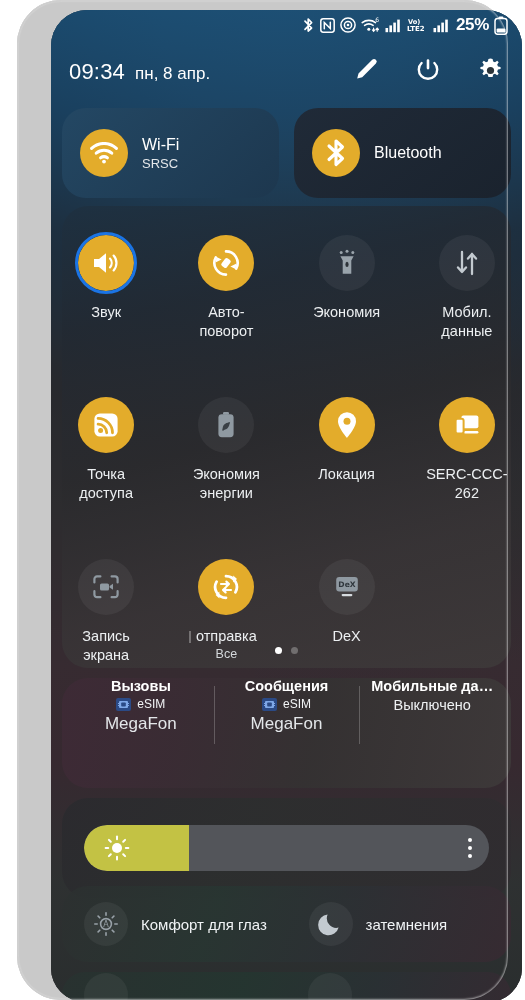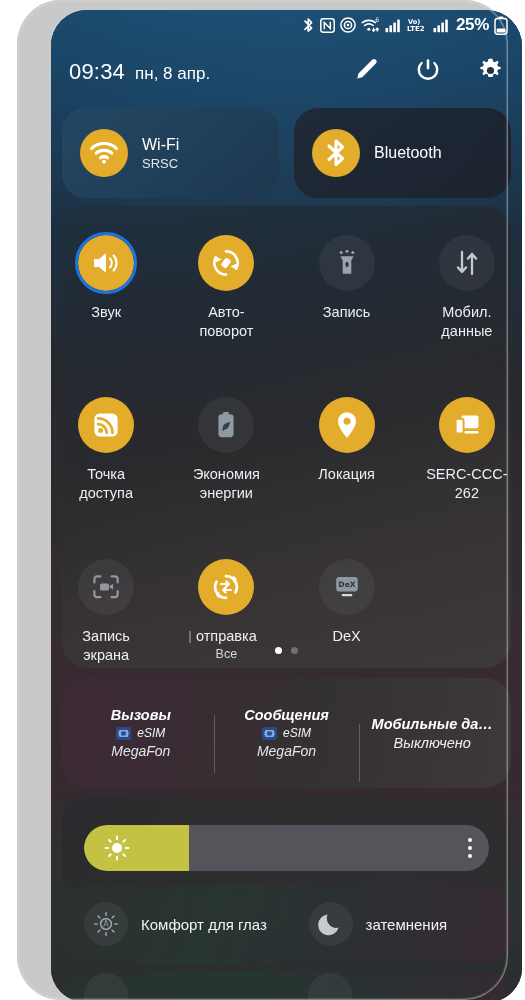--- a/index.html
+++ b/index.html
@@ -172,42 +172,41 @@
   
   #sim-panel {
     position: absolute; left: 11px; top: 668px;
     width: 449px; height: 110px;
     border-radius: 26px;
     background: linear-gradient(100deg,
         rgba(62,42,54,0.88) 0%,
         rgba(58,44,52,0.88) 26%,
         rgba(52,50,50,0.88) 56%,
         rgba(62,58,58,0.90) 100%);
-    display: flex; align-items: center;
+    display: flex; 
     padding: 0 6px;
-    font-style: italic;
   }
   .sim-col {
     flex: 1; display: flex; flex-direction: column; align-items: center;
     gap: 3px; position: relative; cursor: pointer;
     padding: 0 4px;
   }
   .sim-col + .sim-col::before {
     content: ""; position: absolute; left: 0; top: 8px;
     width: 1px; height: 58px; background: rgba(255,255,255,0.22);
   }
   .sim-title { color: #ffffff; font-size: 14.5px; font-weight: bold; white-space: nowrap; }
   .sim-mid { display: flex; align-items: center; gap: 6px; color: #f2f4f6; font-size: 12px; }
   .esim-chip {
     width: 15px; height: 13px; border-radius: 2px;
     background: #2b4a86;
     display: flex; align-items: center; justify-content: center;
     flex: 0 0 15px;
   }
-  .sim-carrier { color: #e3e6e9; font-size: 14px; }
+  .sim-carrier { color: #e3e6e9; font-size: 17px; }
   .sim-status { color: #eef1f3; font-size: 14.5px; }
 
   
   #brightness-panel {
     position: absolute; left: 11px; top: 788px;
     width: 449px; height: 100px;
     border-radius: 26px;
     background: linear-gradient(120deg,
         rgba(42,42,46,0.88) 0%,
         rgba(44,46,46,0.88) 40%,
@@ -444,21 +443,21 @@
             <div class="tile-icon off">
               <svg width="26" height="30" viewBox="0 0 26 30">
                 <circle cx="7.2" cy="4.6" r="1.5" fill="#9aa4ac"></circle>
                   <circle cx="13" cy="3.2" r="1.5" fill="#9aa4ac"></circle>
                   <circle cx="18.8" cy="4.6" r="1.5" fill="#9aa4ac"></circle>
                 <path d="M6.4 8.2 h13.2 l-2.3 4.2 v13.4 h-8.6 V12.4 Z" fill="#9aa4ac"></path>
                 <ellipse cx="13" cy="16.4" rx="1.6" ry="2.6" fill="#2d3339"></ellipse>
               </svg>
             </div>
           </div>
-          <div class="tile-label">Запись</div>
+          <div class="tile-label">Экономия</div>
         </div>
 
         <div class="tile">
           <div class="tile-icon-wrap">
             <div class="tile-icon off">
               <svg width="28" height="28" viewBox="0 0 28 28">
                 <path d="M9 3 v20 M9 23 l-4-4.6 M9 23 l4-4.6" fill="none" stroke="#c3cad0" stroke-width="2.3" stroke-linecap="round" stroke-linejoin="round"></path>
                 <path d="M19 25 V5 M19 5 l-4 4.6 M19 5 l4 4.6" fill="none" stroke="#c3cad0" stroke-width="2.3" stroke-linecap="round" stroke-linejoin="round"></path>
               </svg>
             </div>

